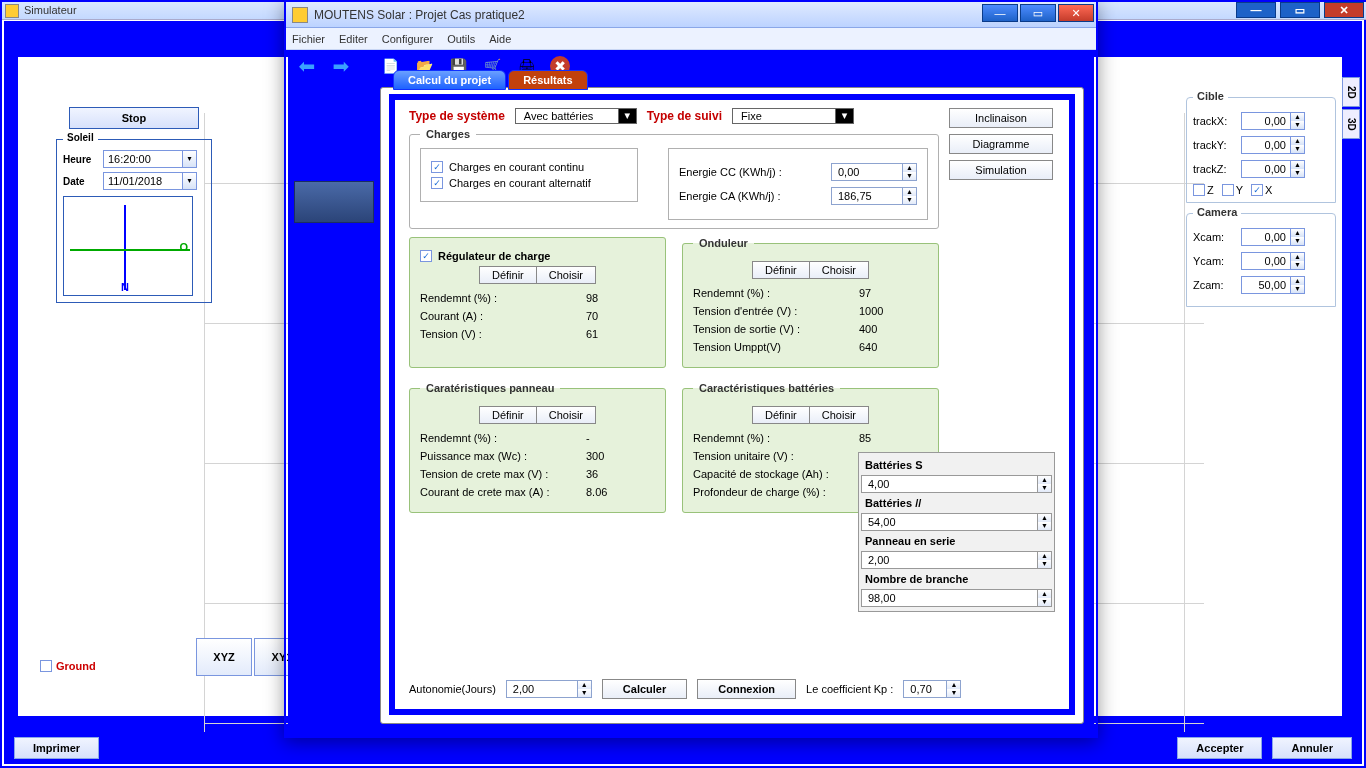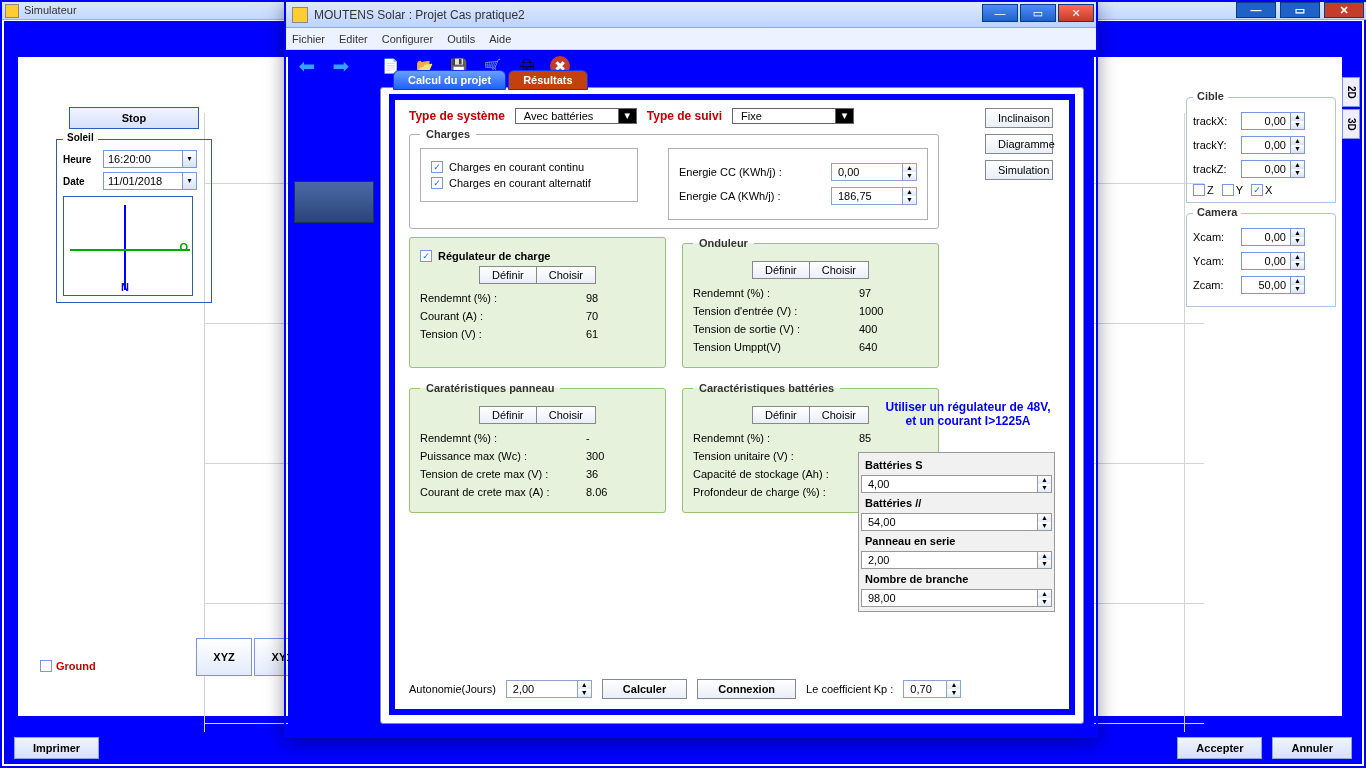--- a/index.html
+++ b/index.html
@@ -91,21 +91,21 @@
 .mod .tab2.sel { background:linear-gradient(#6aa0ff,#1e62ff);}
 .mod .inner { position:absolute; left:8px; top:6px; right:8px; bottom:8px; background:#0000ff; }
 .mod .page { position:absolute; left:6px; top:6px; right:6px; bottom:6px; background:#fff; padding:8px 14px 10px; overflow:hidden;}
 
 .row1 { display:flex; align-items:center; gap:10px; margin-bottom:4px; }
 .row1 .lbl { color:#c40000; font-weight:bold; font-size:12px;}
 .sel { display:flex; }
 .sel .val { padding:1px 8px; background:#fff; border:1px solid #666; width:104px;}
 .sel .dd { width:18px; border:1px solid #666; border-left:none; background:#000; color:#fff; text-align:center;}
 .btns-right { position:absolute; right:16px; top:8px; display:flex; flex-direction:column; gap:6px;}
-.btns-right .b { width:68px; padding:3px 12px; text-align:center; border:1px solid #888; background:linear-gradient(#fff,#e9eef8);}
+.btns-right .b { width:104px; padding:3px 12px; text-align:center; border:1px solid #888; background:linear-gradient(#fff,#e9eef8);}
 
 fieldset { border:1px solid #b0b0b0; border-radius:3px; margin:0 0 8px; padding:8px 10px;}
 legend { padding:0 6px; font-weight:bold; color:#333;}
 .fs-green { background:#e6f2db; border:1px solid #99c27a; }
 .grid2 { display:flex; gap:16px; }
 .col { flex:1; }
 .kv { display:flex; align-items:center; margin:6px 0; gap:6px;}
 .kv label { width:160px; }
 .kv .val { width:48px; }
 .ck { display:flex; align-items:center; gap:6px; margin:4px 0;}
@@ -493,21 +493,20 @@
                   <label>Capacité de stockage (Ah) :</label>
                   <span class="val">220</span>
                 </div>
             <div class="kv">
                   <label>Profondeur de charge (%) :</label>
                   <span class="val">80</span>
                 </div>
           </fieldset>
         </div>
 
-        <div class="advice">Utiliser un régulateur de 48V, et un courant I&gt;1225A</div>
 
         <div class="battgrid">
           <div class="r h">Battéries S</div>
           <div class="r v">
                 <input value="4,00" style="">
                 <div class="arrows">
                   <div>▲</div>
                   <div>▼</div>
                 </div>
               </div>

